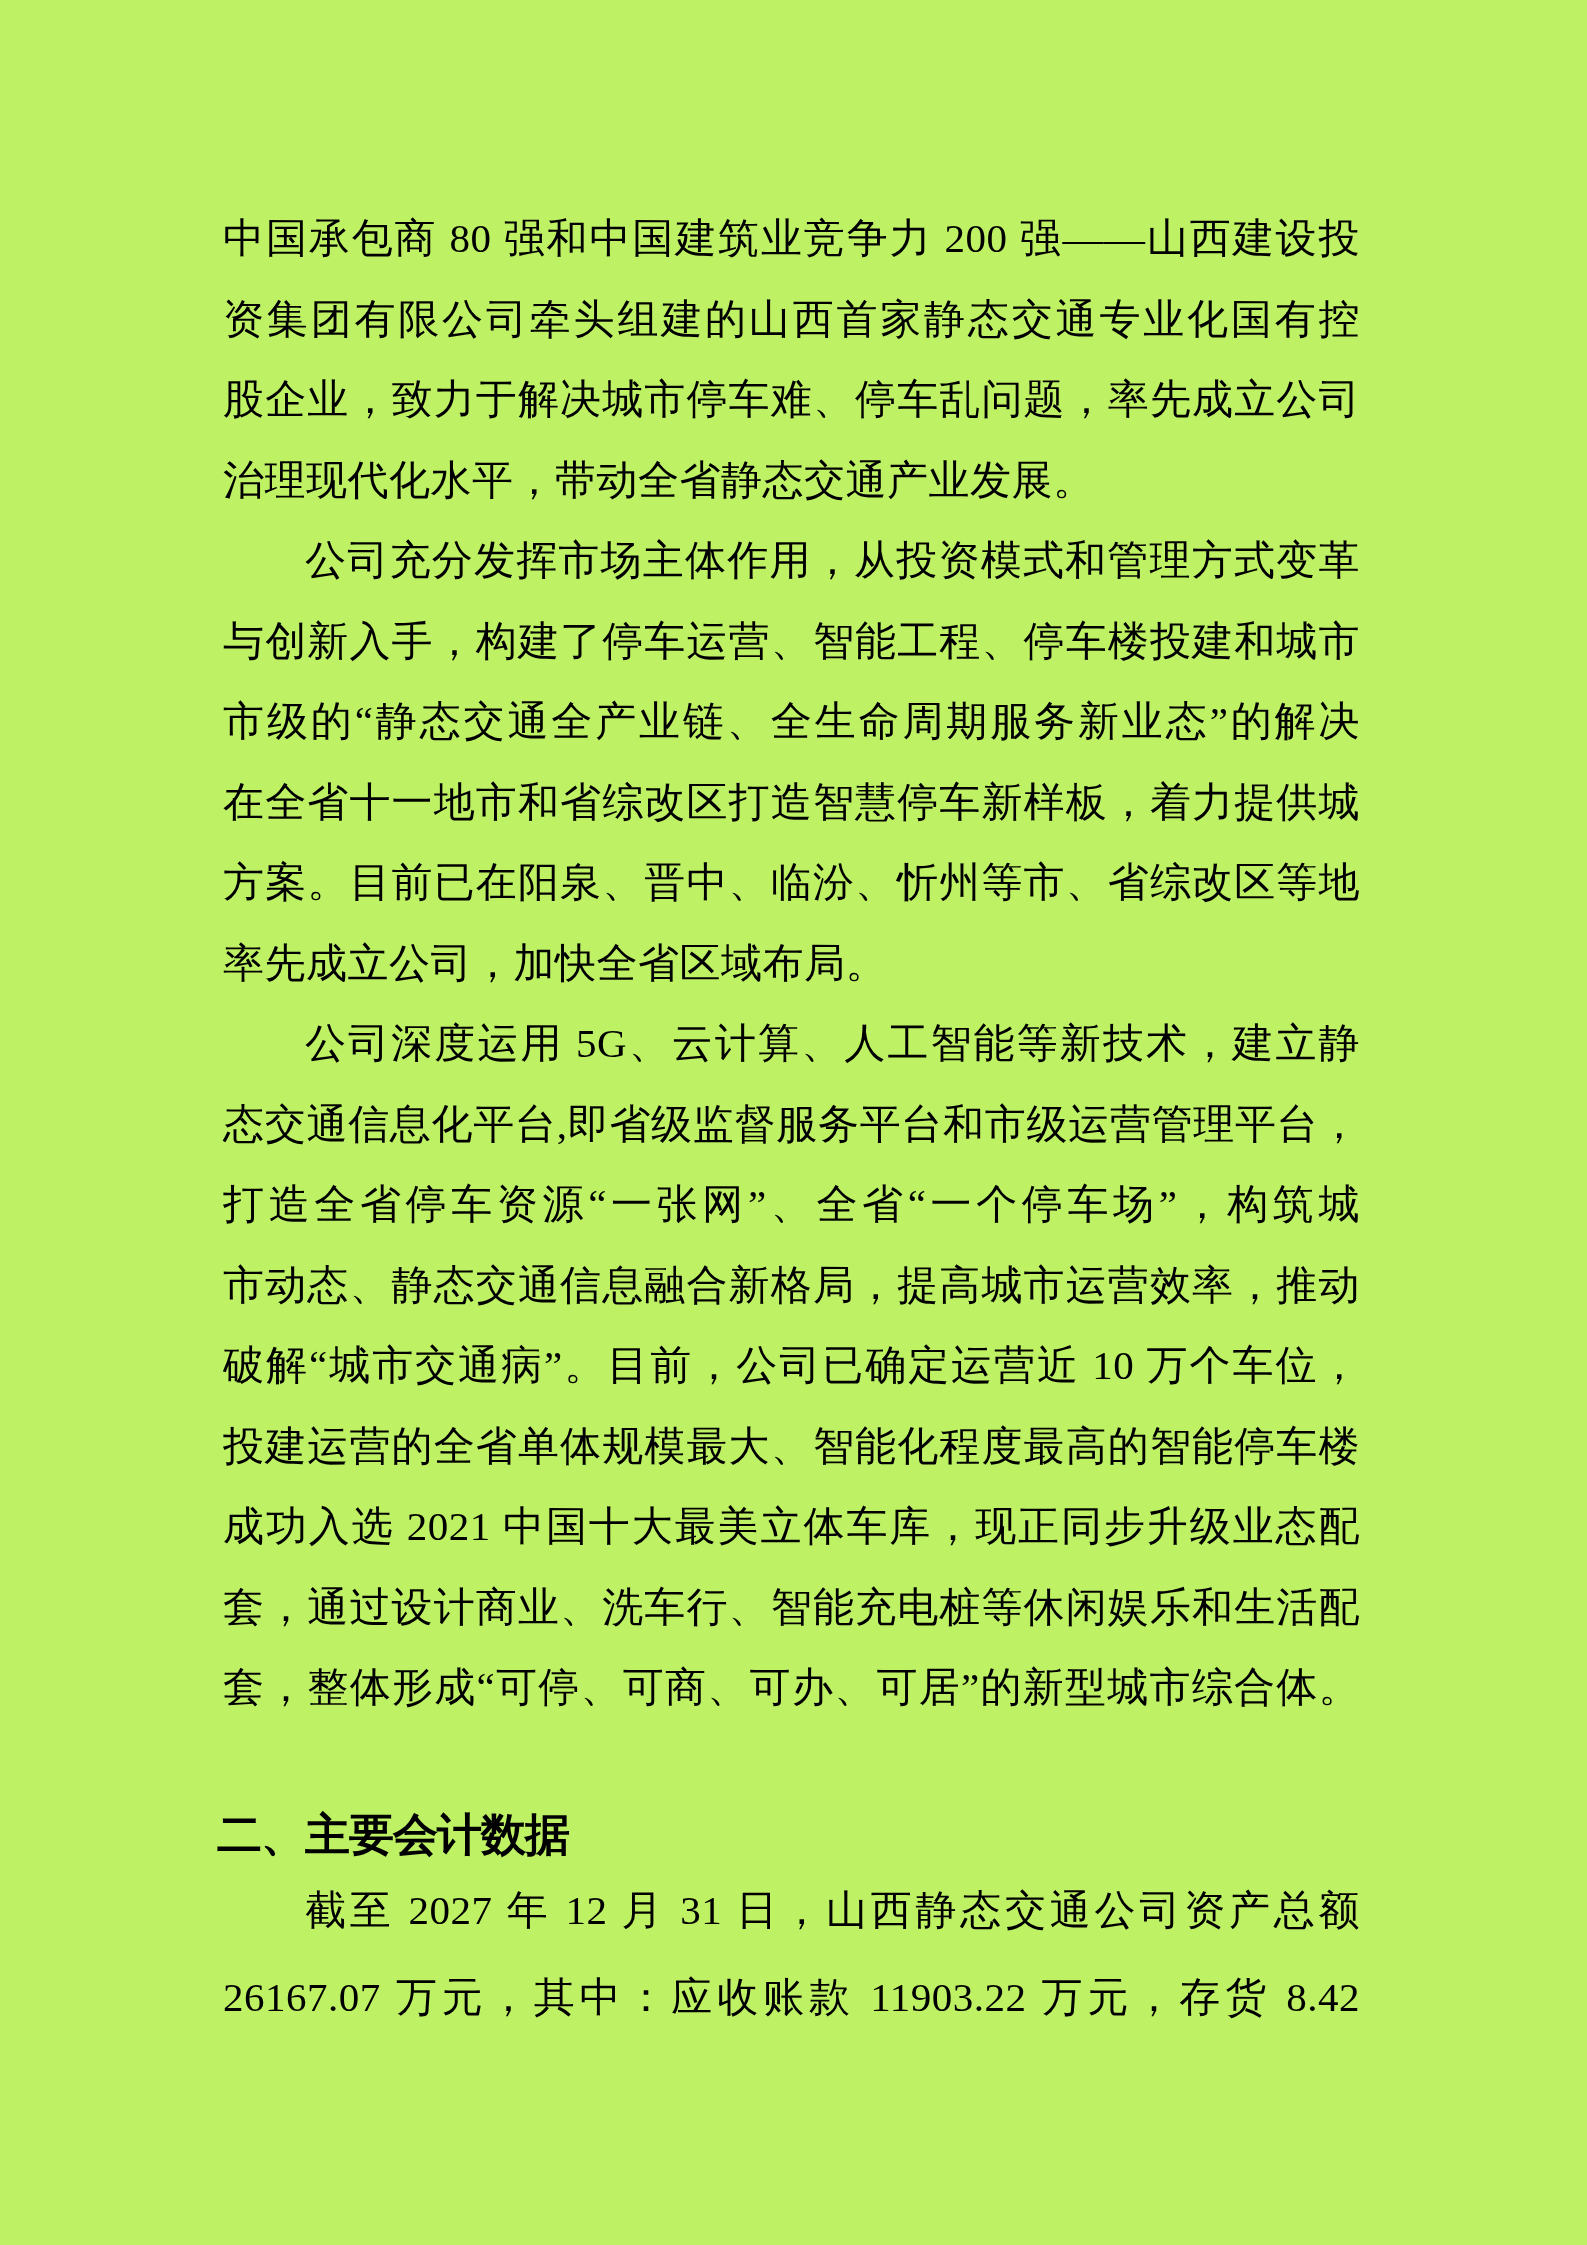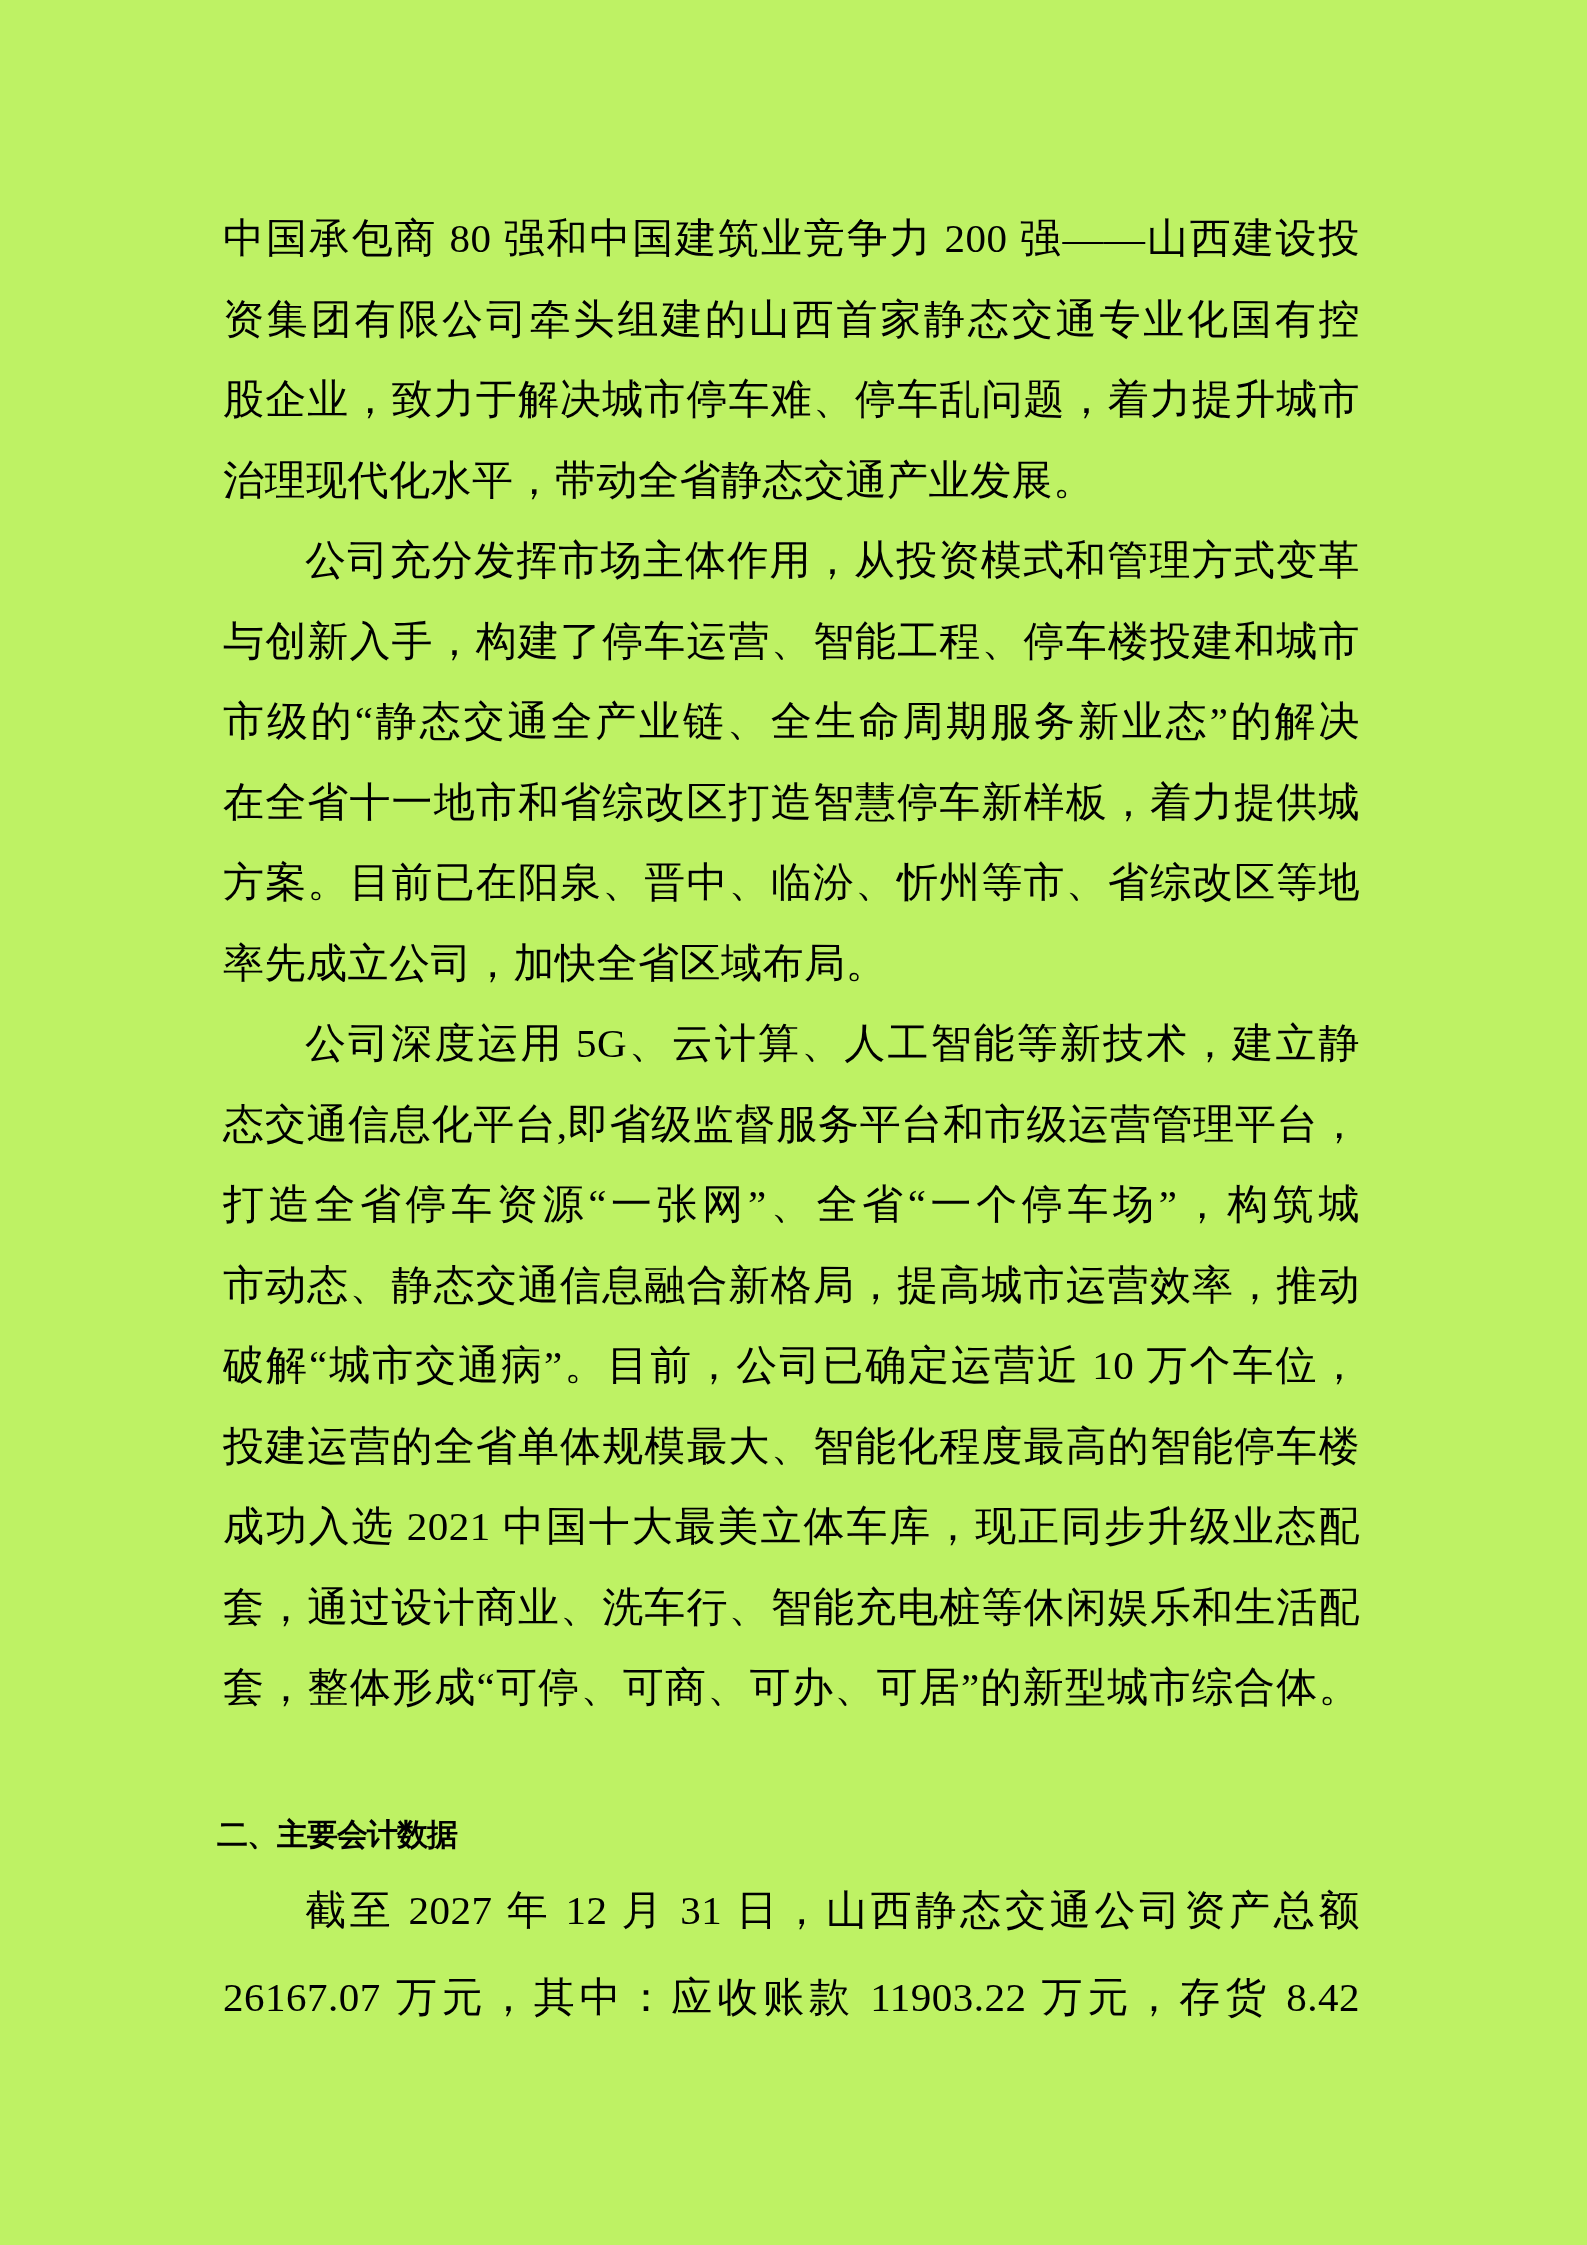--- a/index.html
+++ b/index.html
@@ -40,35 +40,35 @@
   .ind{
     padding-left:82px;
   }
   .heading{
     position:absolute;
     left:217px;
     top:1806px;
     margin:0;
     font-family:"Liberation Sans","DejaVu Sans",sans-serif;
     font-weight:bold;
-    font-size:31px;
+    font-size:45px;
     line-height:58px;
     letter-spacing:-1px;
     color:#000000;
   }
 </style>
 </head>
 <body>
 
 <div class="page">
 
   <div class="textblock block1">
     <div class="ln jl">中国承包商 80 强和中国建筑业竞争力 200 强——山西建设投</div>
     <div class="ln jl">资集团有限公司牵头组建的山西首家静态交通专业化国有控</div>
-    <div class="ln jl">股企业，致力于解决城市停车难、停车乱问题，着力提升城市</div>
+    <div class="ln jl">股企业，致力于解决城市停车难、停车乱问题，率先成立公司</div>
     <div class="ln lf">治理现代化水平，带动全省静态交通产业发展。</div>
     <div class="ln jl ind">公司充分发挥市场主体作用，从投资模式和管理方式变革</div>
     <div class="ln jl">与创新入手，构建了停车运营、智能工程、停车楼投建和城市</div>
     <div class="ln jl">市级的“静态交通全产业链、全生命周期服务新业态”的解决</div>
     <div class="ln jl">在全省十一地市和省综改区打造智慧停车新样板，着力提供城</div>
     <div class="ln jl">方案。目前已在阳泉、晋中、临汾、忻州等市、省综改区等地</div>
     <div class="ln lf">率先成立公司，加快全省区域布局。</div>
     <div class="ln jl ind">公司深度运用 5G、云计算、人工智能等新技术，建立静</div>
     <div class="ln jl">态交通信息化平台,即省级监督服务平台和市级运营管理平台，</div>
     <div class="ln jl">打造全省停车资源“一张网”、全省“一个停车场”，构筑城</div>

